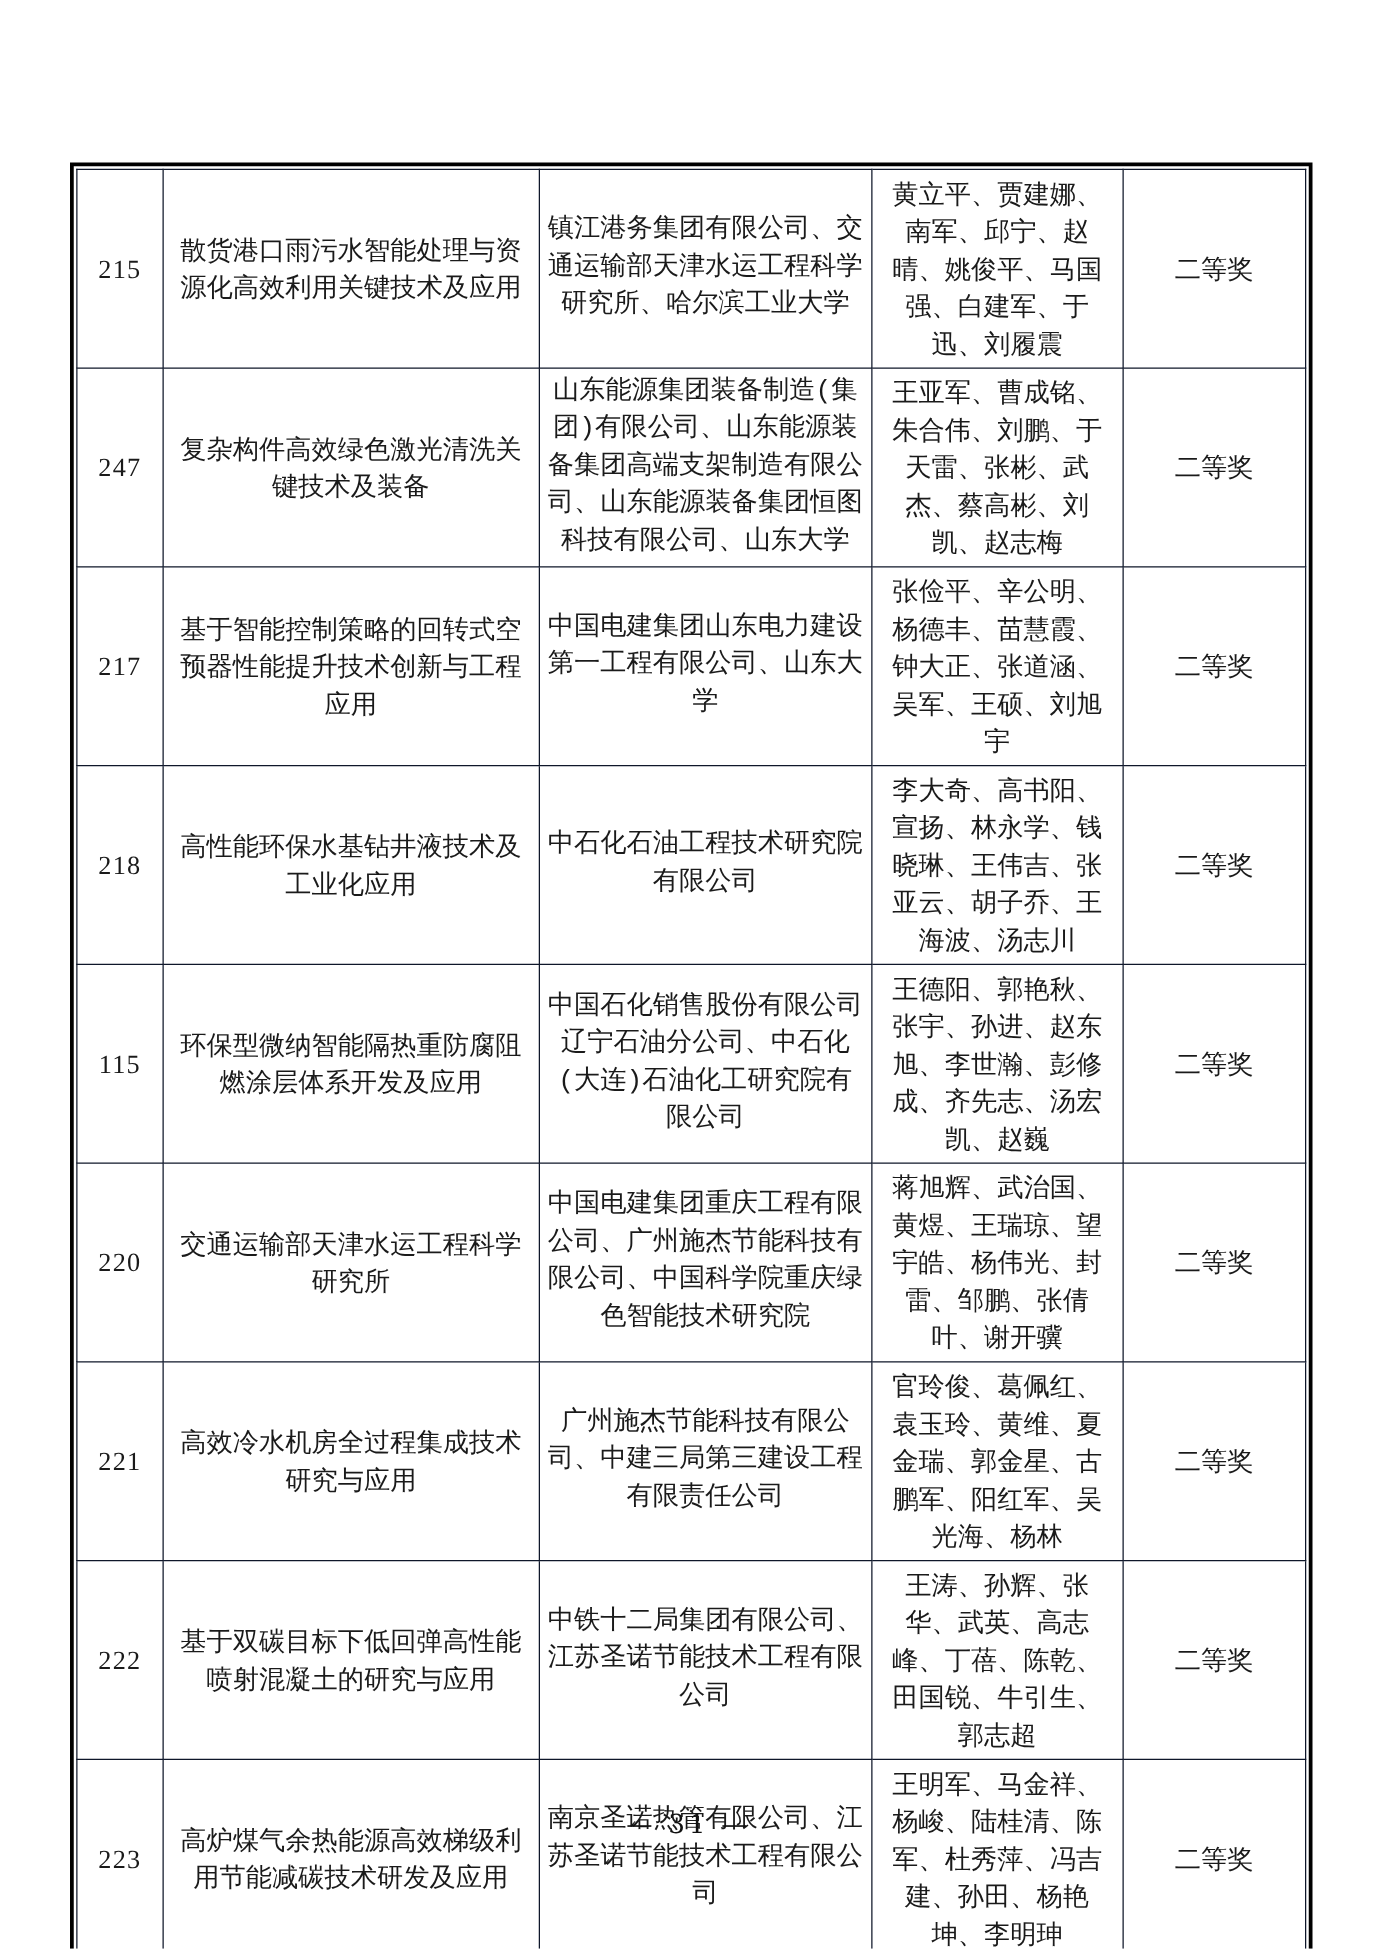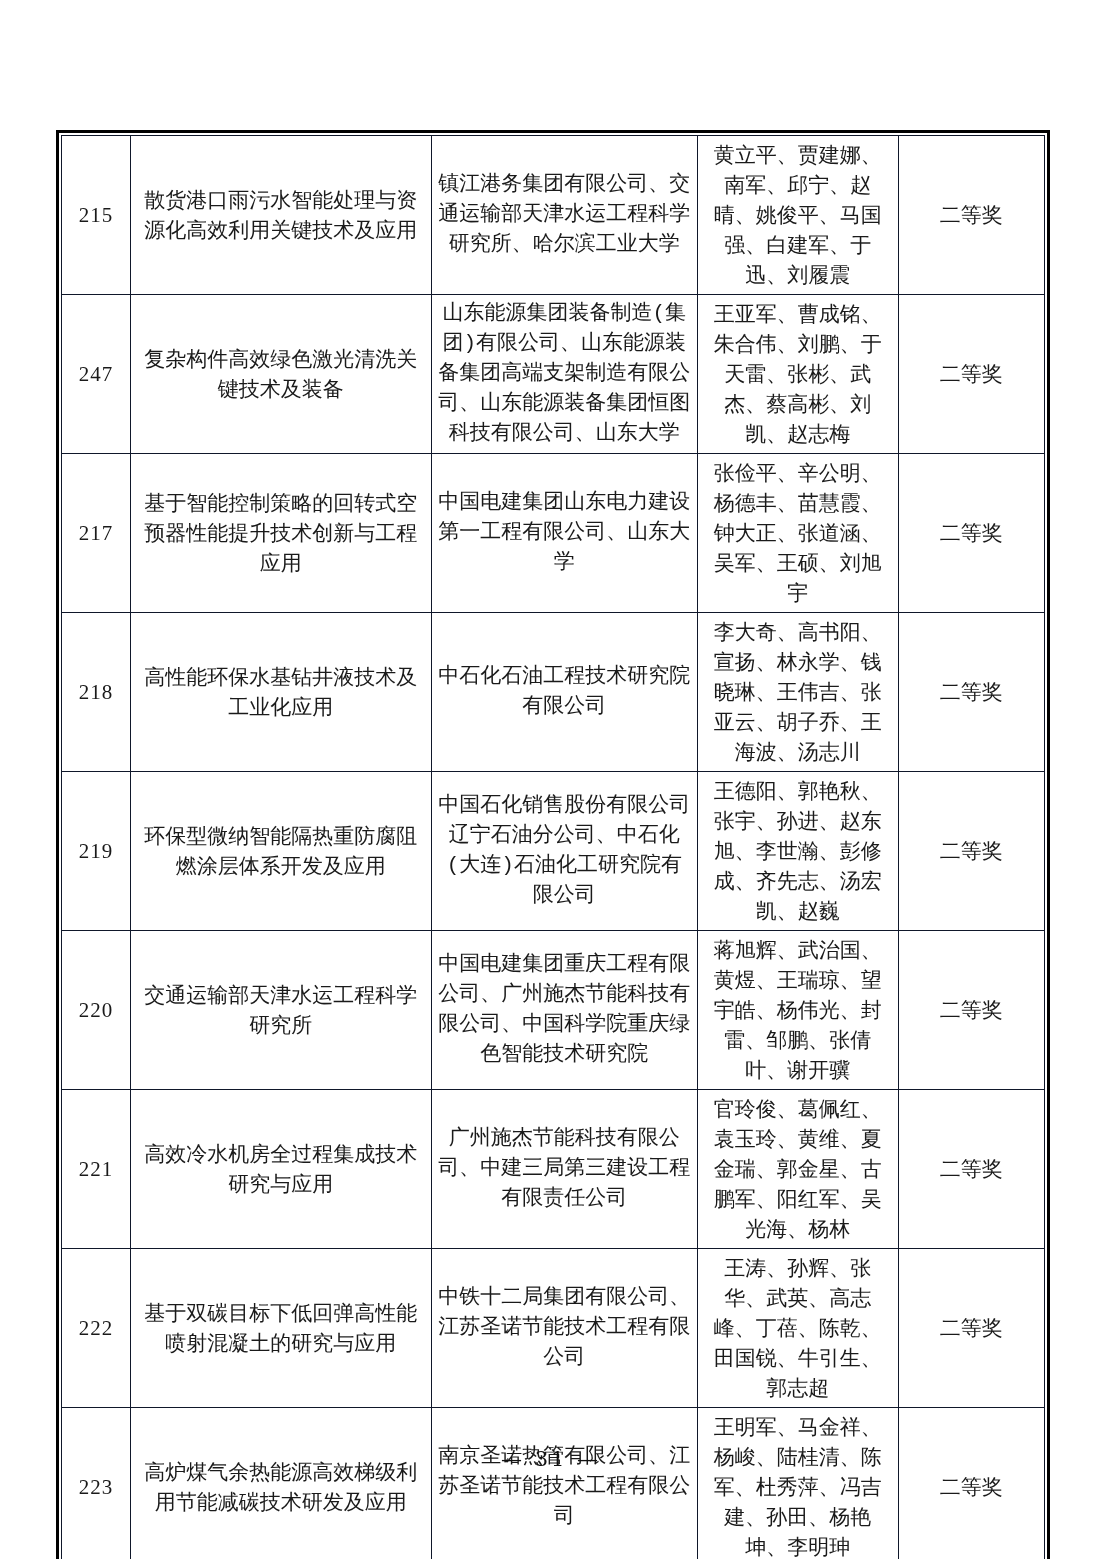--- a/index.html
+++ b/index.html
@@ -112,21 +112,21 @@
     <td class="col-award">二等奖</td>
   </tr>
           <tr class="r-3">
     <td class="col-no">218</td>
     <td class="col-proj">高性能环保水基钻井液技术及工业化应用</td>
     <td class="col-org">中石化石油工程技术研究院有限公司</td>
     <td class="col-people">李大奇、高书阳、宣扬、林永学、钱晓琳、王伟吉、张亚云、胡子乔、王海波、汤志川</td>
     <td class="col-award">二等奖</td>
   </tr>
           <tr class="r-4">
-    <td class="col-no">219</td>
+    <td class="col-no">115</td>
     <td class="col-proj">环保型微纳智能隔热重防腐阻燃涂层体系开发及应用</td>
     <td class="col-org">中国石化销售股份有限公司辽宁石油分公司、中石化(大连)石油化工研究院有限公司</td>
     <td class="col-people">王德阳、郭艳秋、张宇、孙进、赵东旭、李世瀚、彭修成、齐先志、汤宏凯、赵巍</td>
     <td class="col-award">二等奖</td>
   </tr>
           <tr class="r-5">
     <td class="col-no">220</td>
     <td class="col-proj">交通运输部天津水运工程科学研究所</td>
     <td class="col-org">中国电建集团重庆工程有限公司、广州施杰节能科技有限公司、中国科学院重庆绿色智能技术研究院</td>
     <td class="col-people">蒋旭辉、武治国、黄煜、王瑞琼、望宇皓、杨伟光、封雷、邹鹏、张倩叶、谢开骥</td>

